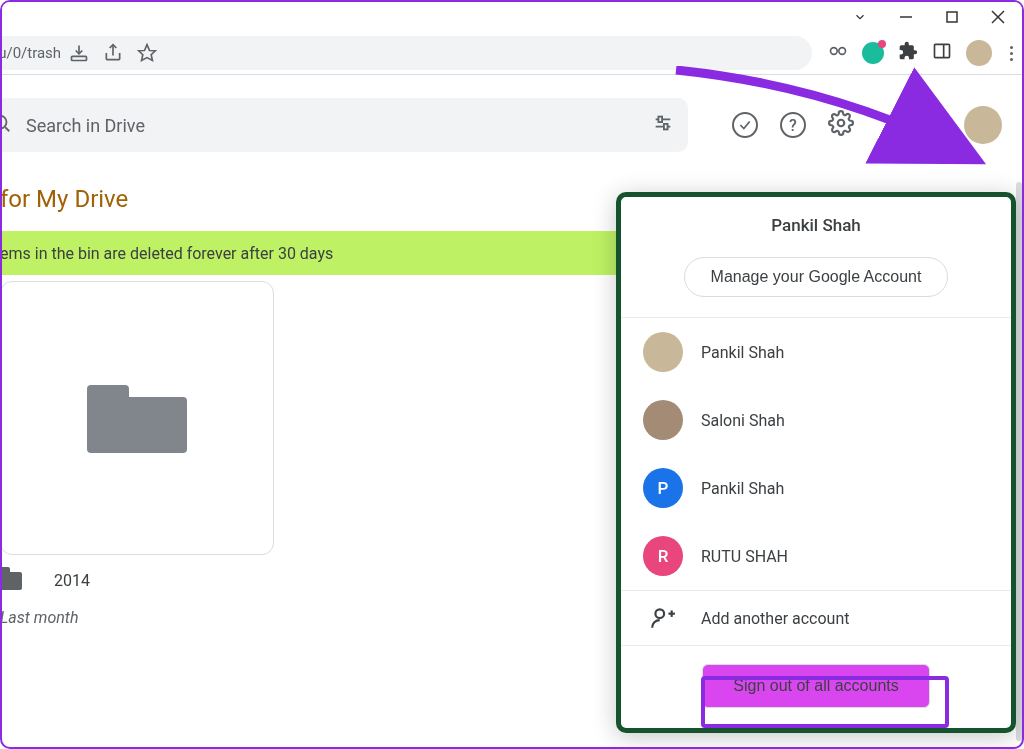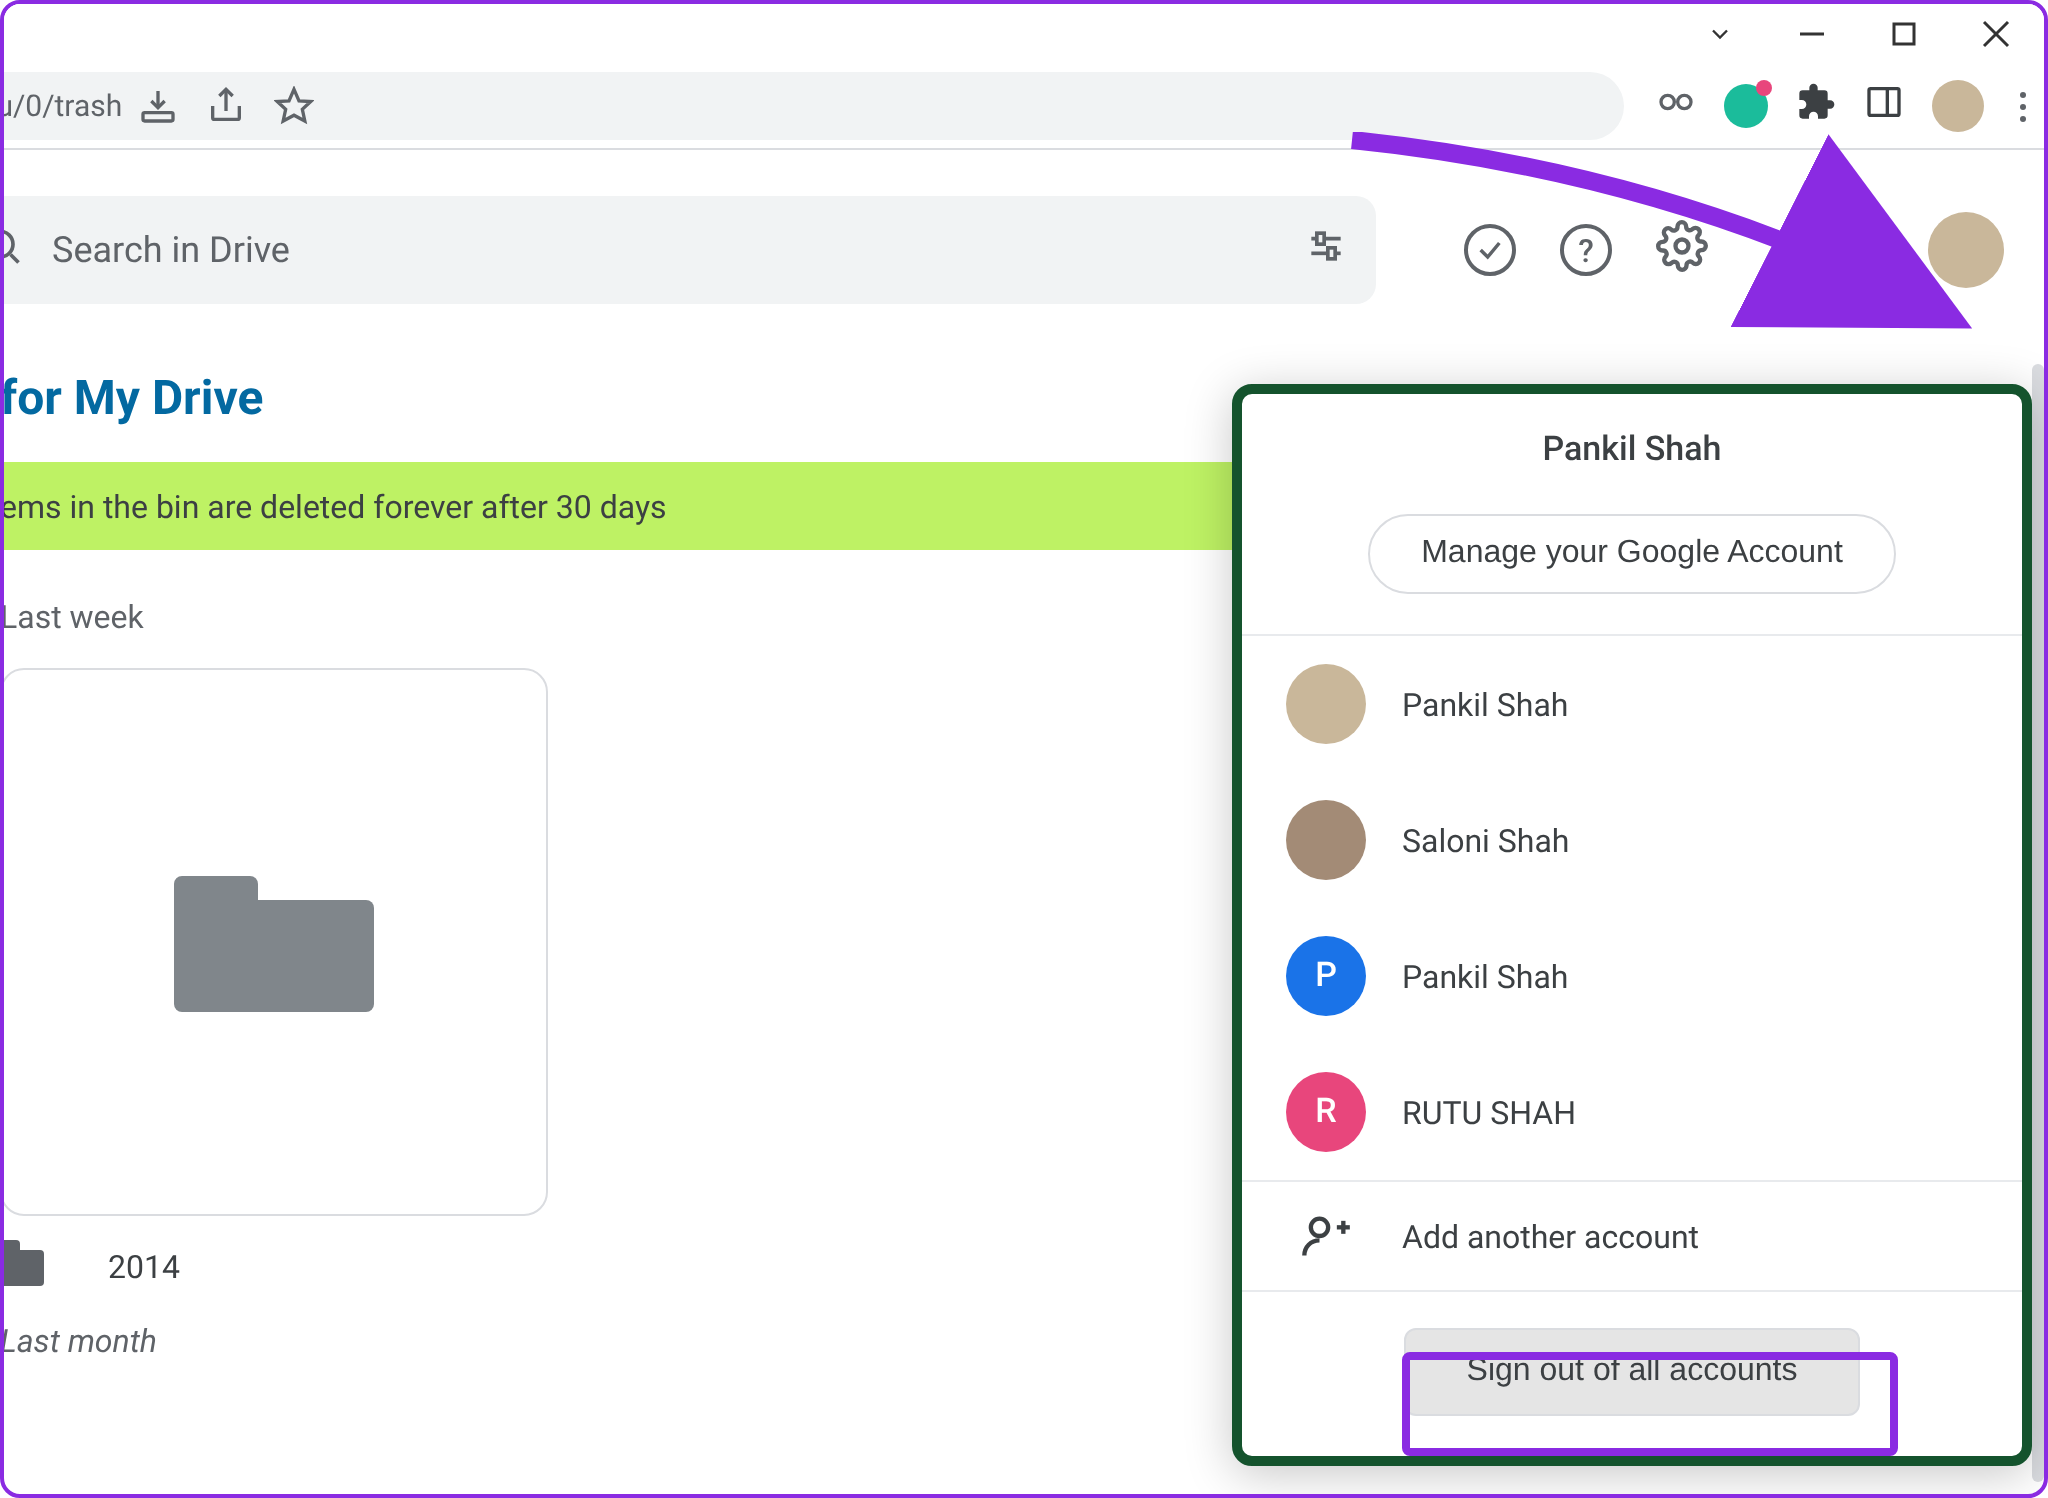--- a/index.html
+++ b/index.html
@@ -77,21 +77,21 @@
   .search-icon { margin-right:14px; color:#5f6368; }
   .tune-icon { margin-left:auto; color:#5f6368; }
   .header-icons { display:flex; align-items:center; gap:22px; margin-left:44px; }
   .header-icons .circ-icon { width:26px; height:26px; border:2px solid #5f6368; border-radius:50%; display:flex; align-items:center; justify-content:center; color:#5f6368; }
   .apps-grid { width:22px; height:22px; display:grid; grid-template-columns:repeat(3,1fr); grid-template-rows:repeat(3,1fr); gap:3px; margin-left:30px; }
   .apps-grid span{background:#5f6368; border-radius:1px;}
   .header-avatar { width:38px; height:38px; border-radius:50%; background:#c9b79a; margin-left:14px; position:relative; }
 
   
   .content { padding-left:0; }
-  .section-title { font-size:24px; color:#0369a1; padding:10px 0 18px 0; margin-left:-2px;font-weight:bold; }
+  .section-title { font-size:24px; color:#a16207; padding:10px 0 18px 0; margin-left:-2px; }
   .info-banner { height:44px; background:#bef264; display:flex; align-items:center; padding-left:0; color:#3c4043; font-size:16px; margin-left:-2px; }
   .subheader { font-size:16px; color:#5f6368; padding:24px 0 10px 0; margin-left:-2px; }
   .thumb-card {
     width:274px; height:274px; border:1px solid #dadce0; border-radius:12px;
     display:flex; align-items:center; justify-content:center; margin-left:-2px; margin-top:6px;
   }
   .folder-shape { width:100px; height:70px; position:relative; }
   .folder-body { position:absolute; top:14px; left:0; right:0; bottom:0; background:#80868b; border-radius:4px; }
   .folder-tab { position:absolute; top:2px; left:0; width:42px; height:16px; background:#80868b; border-radius:4px 4px 0 0; }
   .file-row { display:flex; align-items:center; gap:32px; margin-left:-2px; padding:16px 0 8px 0; }
@@ -118,21 +118,21 @@
     font-size:16px; color:#3c4043; border:1px solid #dadce0;
     border-radius:24px; background:#fff;text-align:right;
   }
   .popup-divider{height:1px; background:#e8eaed; margin:0;}
   .account-row{ display:flex; align-items:center; gap:18px; padding:14px 22px; font-size:16px; color:#3c4043;}
   .avatar-sm{width:40px;height:40px;border-radius:50%; display:flex;align-items:center;justify-content:center;color:#fff;font-weight:500;font-size:17px;}
   .add-icon{width:40px;display:flex;align-items:center;justify-content:center;color:#3c4043;}
   .signout-btn{
     display:block; margin:18px auto 0; padding:12px 30px;
     font-size:16px; color:#3c4043; border:1px solid #dadce0;
-    border-radius:6px; background:#e5e5e5;
+    border-radius:6px; background:#d946ef;
   }
   .callout-arrow{
     position:absolute; top:64px; right:30px; width:320px; height:100px; pointer-events:none; z-index:100;
   }
   .highlight-box{
     position:absolute; border:4px solid #8a2be2; border-radius:4px; pointer-events:none;
   }
   .scrollbar{position:absolute; right:0; top:180px; bottom:6px; width:6px; background:#dadce0; border-radius:3px;}
 </style>
 </head>
@@ -252,21 +252,20 @@
       </div>
     <div class="header-avatar"></div>
   </div>
 </div>
 
 <div class="content">
   <div class="section-title">for My Drive</div>
   <div class="info-banner">
       <span>ems in the bin are deleted forever after 30 days</span>
     </div>
-  <div class="subheader">Last week</div>
   <div class="thumb-card">
     <div class="folder-shape">
         <div class="folder-tab"></div>
         <div class="folder-body"></div>
       </div>
   </div>
   <div class="file-row">
     <div class="mini-folder"></div>
     <span class="file-name">2014</span>
   </div>

